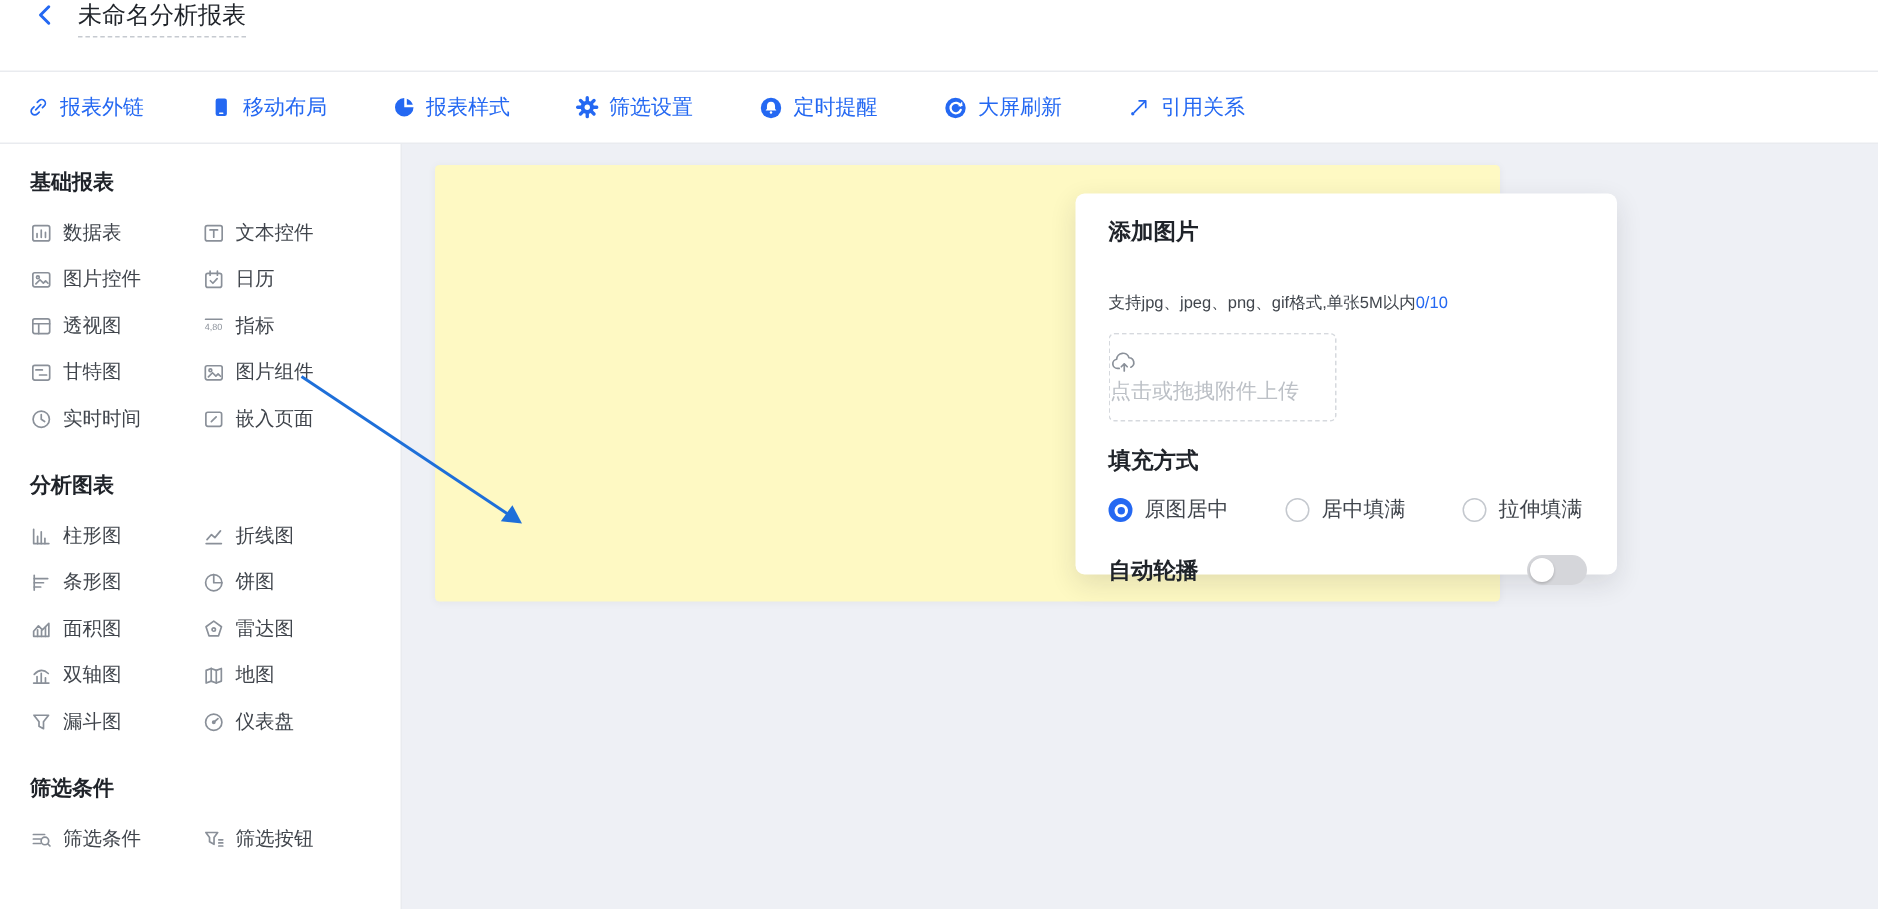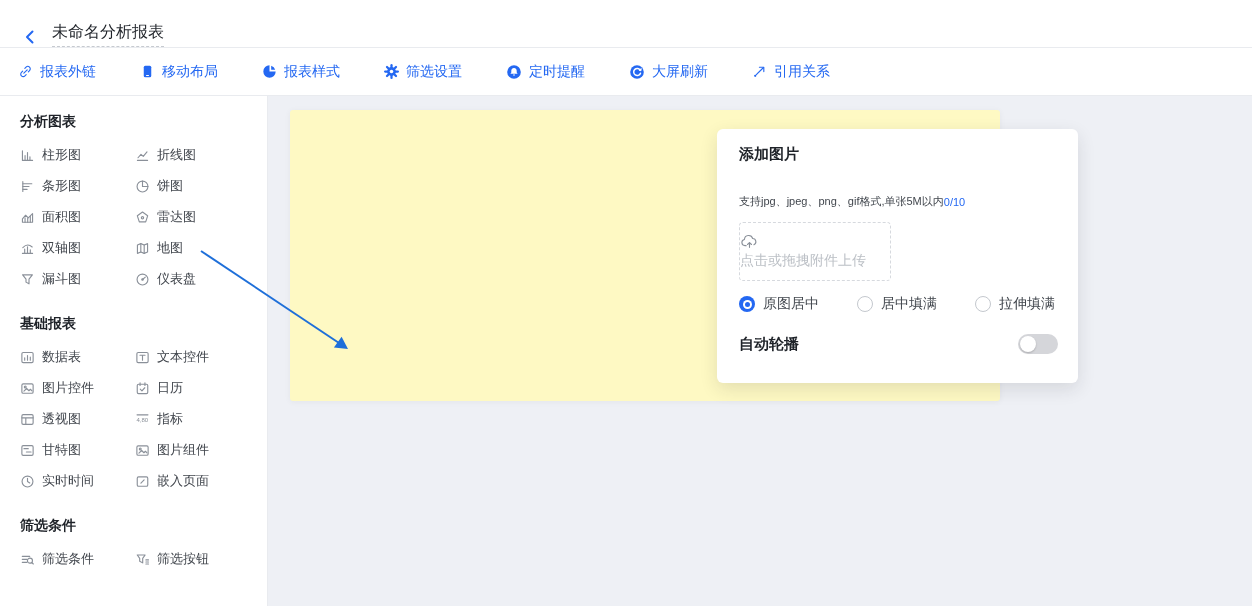--- a/index.html
+++ b/index.html
@@ -1,20 +1,20 @@
 <!DOCTYPE html>
 <html><head>
 <meta charset="utf-8">
 <style>
   html,body{margin:0;padding:0;background:#fff;}
   .app{position:relative;width:1252px;height:606px;overflow:hidden;
        font-family:"Liberation Sans",sans-serif;color:#1f2329;background:#fff;}
 
   
-  .titlebar{height:47px;border-bottom:1px solid #e9ebef;display:flex;align-items:flex-end;
+  .titlebar{height:47px;border-bottom:1px solid #e9ebef;display:flex;align-items:flex-start;
             padding-left:20px;background:#fff;}
   .back-btn{display:flex;align-items:center;justify-content:center;width:20px;height:20px;
             color:#2468f2;cursor:pointer;}
   .report-title{margin-left:12px;font-size:16px;color:#1f2329;
                 border-bottom:1px dashed #c6cad0;padding-bottom:3px;cursor:text;}
 
   
   .toolbar{height:47px;border-bottom:1px solid #e9ebef;display:flex;align-items:center;
            padding-left:18px;background:#fff;}
   .tb-item{display:flex;align-items:center;gap:7px;color:#2468f2;font-size:14px;
@@ -159,20 +159,118 @@
             <path d="M7.9 3.4 h4.7 v4.7"></path>
           </svg>
         </span>
         <span>引用关系</span>
       </div>
     </nav>
 
   <div class="body">
     <aside class="sidebar" id="sidebar">
         <div class="section">
+          <div class="section-title">基础报表</div>
+          <div class="grid">
+            <div class="s-item">
+              <span class="icon">
+                <svg viewBox="0 0 16 16" width="15" height="15" fill="none" stroke="currentColor" stroke-width="1.2" stroke-linecap="round" stroke-linejoin="round">
+                  <rect x="2" y="2.6" width="12" height="10.8" rx="1.4"></rect>
+                  <path d="M5 10.9 V8.2 M8 10.9 V5.8 M11 10.9 V7.4"></path>
+                </svg>
+              </span>
+              <span>数据表</span>
+            </div>
+            <div class="s-item">
+              <span class="icon">
+                <svg viewBox="0 0 16 16" width="15" height="15" fill="none" stroke="currentColor" stroke-width="1.2" stroke-linecap="round" stroke-linejoin="round">
+                  <rect x="2" y="2.6" width="12" height="10.8" rx="1.4"></rect>
+                  <path d="M5.3 5.6 h5.4 M8 5.6 v5.2"></path>
+                </svg>
+              </span>
+              <span>文本控件</span>
+            </div>
+            <div class="s-item">
+              <span class="icon">
+                <svg viewBox="0 0 16 16" width="15" height="15" fill="none" stroke="currentColor" stroke-width="1.2" stroke-linecap="round" stroke-linejoin="round">
+                  <rect x="2" y="3" width="12" height="10" rx="1.4"></rect>
+                  <circle cx="5.6" cy="6.3" r="1"></circle>
+                  <path d="M4.2 10.9 l2.9-2.9 2.4 2.4 1.6-1.6 1.7 1.7"></path>
+                </svg>
+              </span>
+              <span>图片控件</span>
+            </div>
+            <div class="s-item">
+              <span class="icon">
+                <svg viewBox="0 0 16 16" width="15" height="15" fill="none" stroke="currentColor" stroke-width="1.2" stroke-linecap="round" stroke-linejoin="round">
+                  <rect x="2.4" y="3.4" width="11.2" height="10" rx="1.4"></rect>
+                  <path d="M5.4 1.9 v2.9 M10.6 1.9 v2.9"></path>
+                  <path d="M5.6 8.7 l1.8 1.8 3-3.3"></path>
+                </svg>
+              </span>
+              <span>日历</span>
+            </div>
+            <div class="s-item">
+              <span class="icon">
+                <svg viewBox="0 0 16 16" width="15" height="15" fill="none" stroke="currentColor" stroke-width="1.2" stroke-linecap="round" stroke-linejoin="round">
+                  <rect x="2" y="2.8" width="12" height="10.4" rx="1.4"></rect>
+                  <path d="M2 6.2 h12 M6.2 6.2 v7"></path>
+                </svg>
+              </span>
+              <span>透视图</span>
+            </div>
+            <div class="s-item">
+              <span class="icon">
+                <svg viewBox="0 0 16 16" width="15" height="15">
+                  <path d="M2.2 3 H13.8" stroke="currentColor" stroke-width="1.2" stroke-linecap="round"></path>
+                  <text x="1.6" y="11" font-size="6.4" fill="currentColor" font-family="sans-serif">4,80</text>
+                </svg>
+              </span>
+              <span>指标</span>
+            </div>
+            <div class="s-item">
+              <span class="icon">
+                <svg viewBox="0 0 16 16" width="15" height="15" fill="none" stroke="currentColor" stroke-width="1.2" stroke-linecap="round" stroke-linejoin="round">
+                  <rect x="2" y="2.8" width="12" height="10.4" rx="1.4"></rect>
+                  <path d="M4.2 6 h4.6 M6.8 9.6 h5"></path>
+                </svg>
+              </span>
+              <span>甘特图</span>
+            </div>
+            <div class="s-item">
+              <span class="icon">
+                <svg viewBox="0 0 16 16" width="15" height="15" fill="none" stroke="currentColor" stroke-width="1.2" stroke-linecap="round" stroke-linejoin="round">
+                  <rect x="2" y="3" width="12" height="10" rx="1.4"></rect>
+                  <circle cx="5.6" cy="6.3" r="1"></circle>
+                  <path d="M4.2 10.9 l2.9-2.9 2.4 2.4 1.6-1.6 1.7 1.7"></path>
+                </svg>
+              </span>
+              <span>图片组件</span>
+            </div>
+            <div class="s-item">
+              <span class="icon">
+                <svg viewBox="0 0 16 16" width="15" height="15" fill="none" stroke="currentColor" stroke-width="1.2" stroke-linecap="round" stroke-linejoin="round">
+                  <circle cx="8" cy="8" r="5.8"></circle>
+                  <path d="M8 4.6 V8 l2.4 1.6"></path>
+                </svg>
+              </span>
+              <span>实时时间</span>
+            </div>
+            <div class="s-item">
+              <span class="icon">
+                <svg viewBox="0 0 16 16" width="15" height="15" fill="none" stroke="currentColor" stroke-width="1.2" stroke-linecap="round" stroke-linejoin="round">
+                  <rect x="2.4" y="3" width="11.2" height="10" rx="1.4"></rect>
+                  <path d="M6.3 9.7 l3.4-3.4"></path>
+                </svg>
+              </span>
+              <span>嵌入页面</span>
+            </div>
+          </div>
+        </div>
+        <div class="section">
           <div class="section-title">分析图表</div>
           <div class="grid">
             <div class="s-item">
               <span class="icon">
                 <svg viewBox="0 0 16 16" width="15" height="15" fill="none" stroke="currentColor" stroke-width="1.2" stroke-linecap="round" stroke-linejoin="round">
                   <path d="M2.6 3 V13.2 H13.4"></path>
                   <path d="M5.4 13.2 V8 M8 13.2 V4.8 M10.6 13.2 V9.4"></path>
                 </svg>
               </span>
               <span>柱形图</span>
@@ -251,118 +349,20 @@
             </div>
             <div class="s-item">
               <span class="icon">
                 <svg viewBox="0 0 16 16" width="15" height="15" fill="none" stroke="currentColor" stroke-width="1.2" stroke-linecap="round" stroke-linejoin="round">
                   <circle cx="8" cy="8" r="5.8"></circle>
                   <path d="M8 8 L11 5.4"></path>
                   <circle cx="8" cy="8" r="0.8" fill="currentColor"></circle>
                 </svg>
               </span>
               <span>仪表盘</span>
-            </div>
-          </div>
-        </div>
-        <div class="section">
-          <div class="section-title">基础报表</div>
-          <div class="grid">
-            <div class="s-item">
-              <span class="icon">
-                <svg viewBox="0 0 16 16" width="15" height="15" fill="none" stroke="currentColor" stroke-width="1.2" stroke-linecap="round" stroke-linejoin="round">
-                  <rect x="2" y="2.6" width="12" height="10.8" rx="1.4"></rect>
-                  <path d="M5 10.9 V8.2 M8 10.9 V5.8 M11 10.9 V7.4"></path>
-                </svg>
-              </span>
-              <span>数据表</span>
-            </div>
-            <div class="s-item">
-              <span class="icon">
-                <svg viewBox="0 0 16 16" width="15" height="15" fill="none" stroke="currentColor" stroke-width="1.2" stroke-linecap="round" stroke-linejoin="round">
-                  <rect x="2" y="2.6" width="12" height="10.8" rx="1.4"></rect>
-                  <path d="M5.3 5.6 h5.4 M8 5.6 v5.2"></path>
-                </svg>
-              </span>
-              <span>文本控件</span>
-            </div>
-            <div class="s-item">
-              <span class="icon">
-                <svg viewBox="0 0 16 16" width="15" height="15" fill="none" stroke="currentColor" stroke-width="1.2" stroke-linecap="round" stroke-linejoin="round">
-                  <rect x="2" y="3" width="12" height="10" rx="1.4"></rect>
-                  <circle cx="5.6" cy="6.3" r="1"></circle>
-                  <path d="M4.2 10.9 l2.9-2.9 2.4 2.4 1.6-1.6 1.7 1.7"></path>
-                </svg>
-              </span>
-              <span>图片控件</span>
-            </div>
-            <div class="s-item">
-              <span class="icon">
-                <svg viewBox="0 0 16 16" width="15" height="15" fill="none" stroke="currentColor" stroke-width="1.2" stroke-linecap="round" stroke-linejoin="round">
-                  <rect x="2.4" y="3.4" width="11.2" height="10" rx="1.4"></rect>
-                  <path d="M5.4 1.9 v2.9 M10.6 1.9 v2.9"></path>
-                  <path d="M5.6 8.7 l1.8 1.8 3-3.3"></path>
-                </svg>
-              </span>
-              <span>日历</span>
-            </div>
-            <div class="s-item">
-              <span class="icon">
-                <svg viewBox="0 0 16 16" width="15" height="15" fill="none" stroke="currentColor" stroke-width="1.2" stroke-linecap="round" stroke-linejoin="round">
-                  <rect x="2" y="2.8" width="12" height="10.4" rx="1.4"></rect>
-                  <path d="M2 6.2 h12 M6.2 6.2 v7"></path>
-                </svg>
-              </span>
-              <span>透视图</span>
-            </div>
-            <div class="s-item">
-              <span class="icon">
-                <svg viewBox="0 0 16 16" width="15" height="15">
-                  <path d="M2.2 3 H13.8" stroke="currentColor" stroke-width="1.2" stroke-linecap="round"></path>
-                  <text x="1.6" y="11" font-size="6.4" fill="currentColor" font-family="sans-serif">4,80</text>
-                </svg>
-              </span>
-              <span>指标</span>
-            </div>
-            <div class="s-item">
-              <span class="icon">
-                <svg viewBox="0 0 16 16" width="15" height="15" fill="none" stroke="currentColor" stroke-width="1.2" stroke-linecap="round" stroke-linejoin="round">
-                  <rect x="2" y="2.8" width="12" height="10.4" rx="1.4"></rect>
-                  <path d="M4.2 6 h4.6 M6.8 9.6 h5"></path>
-                </svg>
-              </span>
-              <span>甘特图</span>
-            </div>
-            <div class="s-item">
-              <span class="icon">
-                <svg viewBox="0 0 16 16" width="15" height="15" fill="none" stroke="currentColor" stroke-width="1.2" stroke-linecap="round" stroke-linejoin="round">
-                  <rect x="2" y="3" width="12" height="10" rx="1.4"></rect>
-                  <circle cx="5.6" cy="6.3" r="1"></circle>
-                  <path d="M4.2 10.9 l2.9-2.9 2.4 2.4 1.6-1.6 1.7 1.7"></path>
-                </svg>
-              </span>
-              <span>图片组件</span>
-            </div>
-            <div class="s-item">
-              <span class="icon">
-                <svg viewBox="0 0 16 16" width="15" height="15" fill="none" stroke="currentColor" stroke-width="1.2" stroke-linecap="round" stroke-linejoin="round">
-                  <circle cx="8" cy="8" r="5.8"></circle>
-                  <path d="M8 4.6 V8 l2.4 1.6"></path>
-                </svg>
-              </span>
-              <span>实时时间</span>
-            </div>
-            <div class="s-item">
-              <span class="icon">
-                <svg viewBox="0 0 16 16" width="15" height="15" fill="none" stroke="currentColor" stroke-width="1.2" stroke-linecap="round" stroke-linejoin="round">
-                  <rect x="2.4" y="3" width="11.2" height="10" rx="1.4"></rect>
-                  <path d="M6.3 9.7 l3.4-3.4"></path>
-                </svg>
-              </span>
-              <span>嵌入页面</span>
             </div>
           </div>
         </div>
         <div class="section">
           <div class="section-title">筛选条件</div>
           <div class="grid">
             <div class="s-item">
               <span class="icon">
                 <svg viewBox="0 0 16 16" width="15" height="15" fill="none" stroke="currentColor" stroke-width="1.2" stroke-linecap="round" stroke-linejoin="round">
                   <path d="M2.4 4.6 h8 M2.4 7.8 h5 M2.4 11 h5"></path>
@@ -397,20 +397,21 @@
           <div class="upload-box">
             <span class="icon">
                 <svg viewBox="0 0 20 16" width="19" height="15" fill="none" stroke="currentColor" stroke-width="1.2" stroke-linecap="round" stroke-linejoin="round">
                   <path d="M6.4 12.4 H5.2 a3.3 3.3 0 0 1-0.6-6.55 4.5 4.5 0 0 1 8.8-1.05 3.5 3.5 0 0 1 1.3 6.7"></path>
                   <path d="M10 14.2 V9.4"></path>
                   <path d="M7.9 11.2 10 9.1 12.1 11.2"></path>
                 </svg>
               </span>
             <span class="upload-text">点击或拖拽附件上传</span>
           </div>
+          <div class="fill-label">填充方式</div>
           <div class="radio-row" id="radio-row">
               <label class="radio-opt">
                 <span class="radio checked"></span>
                 <span>原图居中</span>
               </label>
               <label class="radio-opt">
                 <span class="radio"></span>
                 <span>居中填满</span>
               </label>
               <label class="radio-opt">

